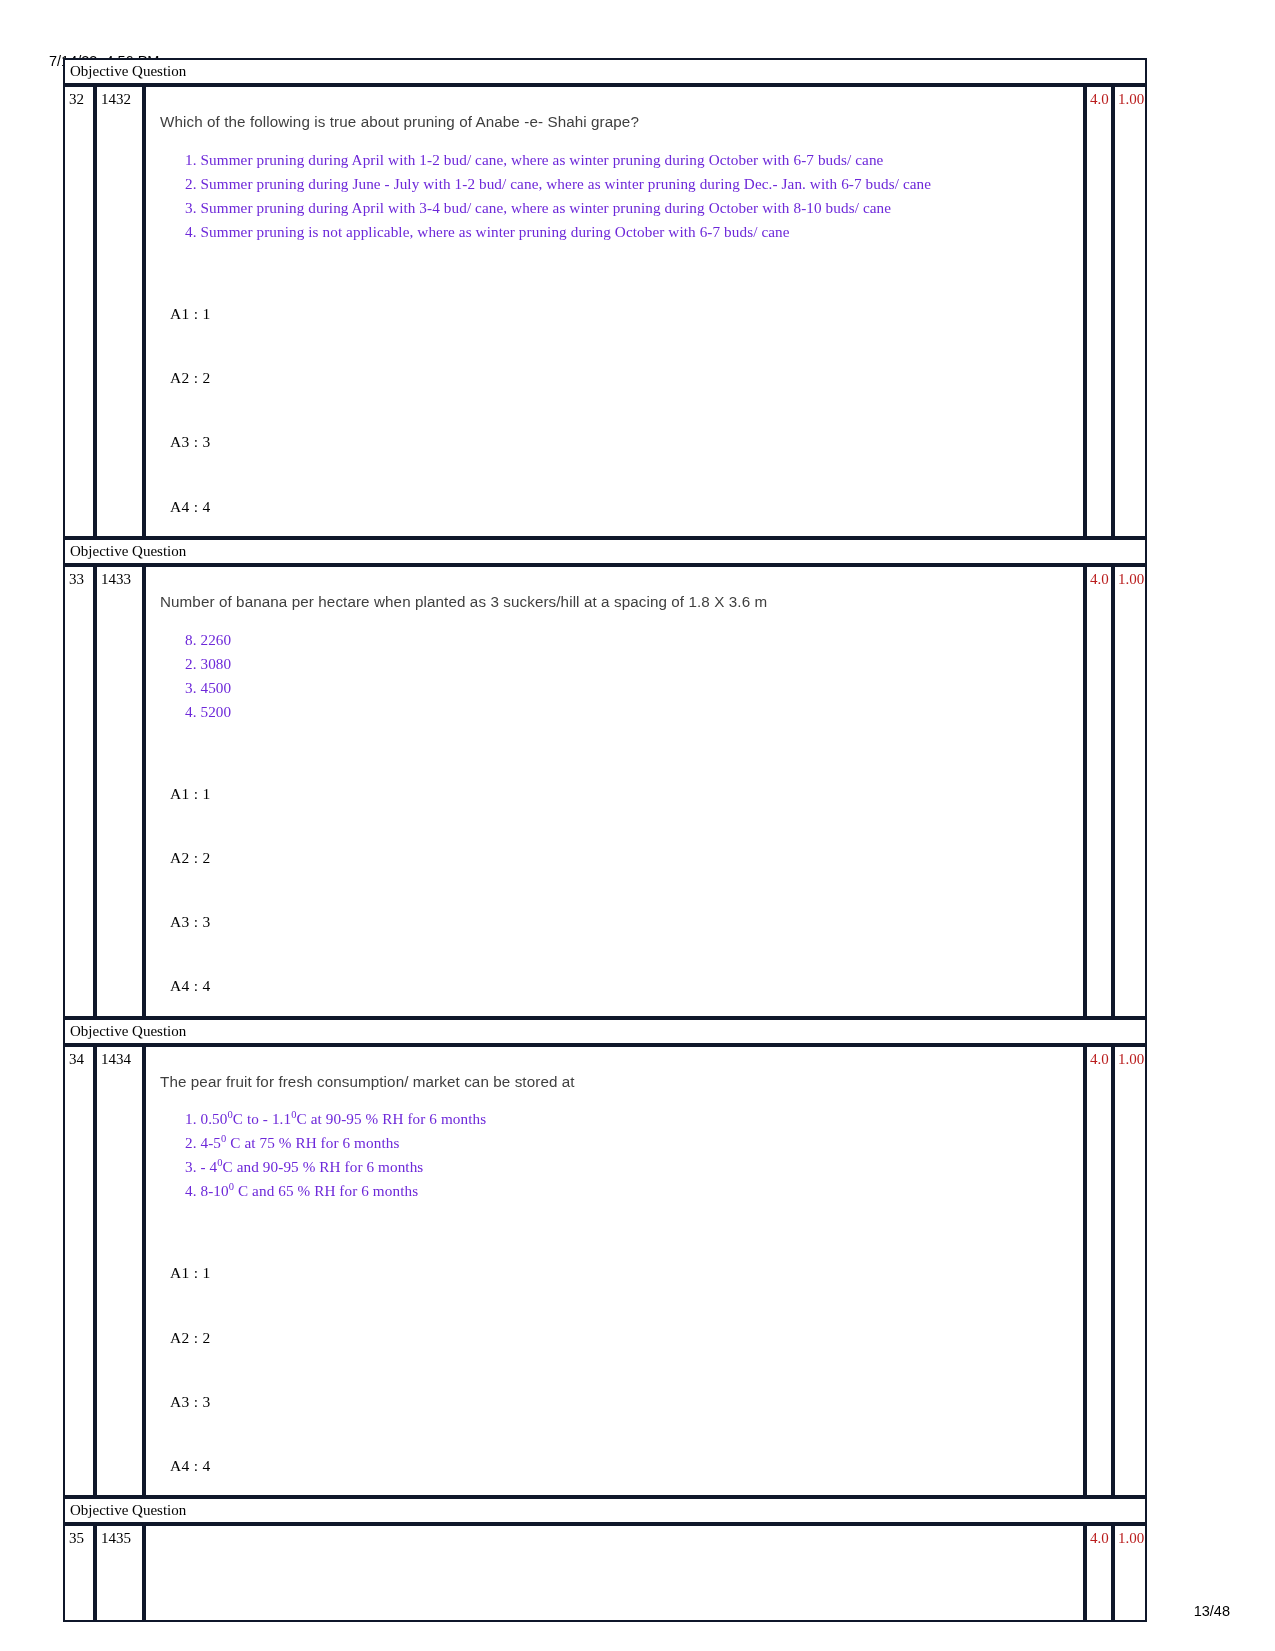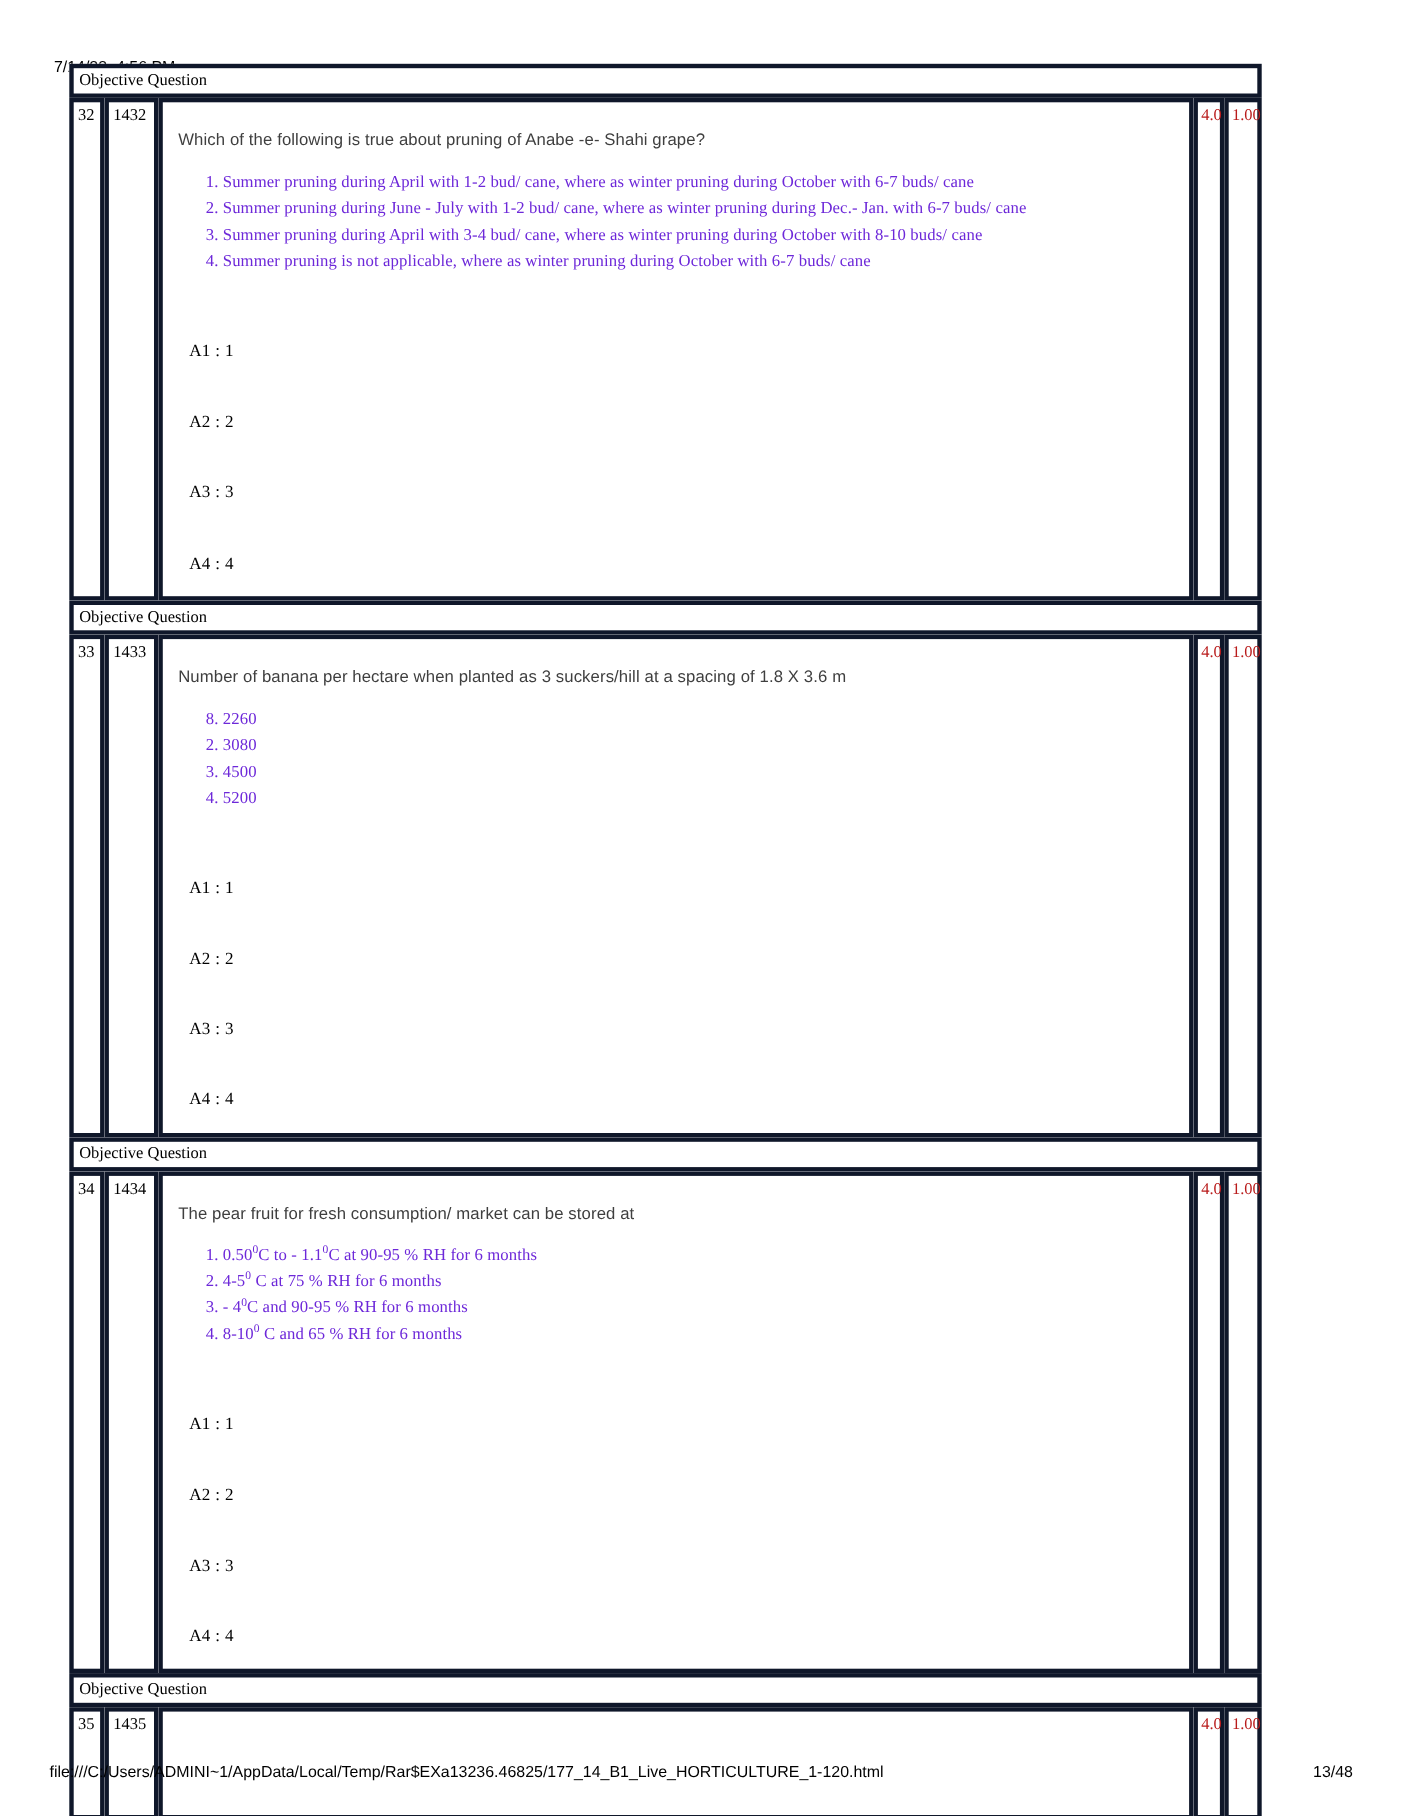--- a/index.html
+++ b/index.html
@@ -50,21 +50,21 @@
     width: 1084px;
   }
 
   table.qtable {
     border-collapse: separate;
     border-spacing: 0;
     width: 1084px;
     table-layout: fixed;
   }
   table.qtable td {
-    border: 4px solid #0f172a;
+    border: 2px solid #0f172a;
     vertical-align: top;
     padding: 0;
     background: #ffffff;
   }
 
   
   .sec-cell {
     font-family: "Liberation Serif", serif;
     font-size: 15px;
     line-height: 19px;
@@ -289,15 +289,14 @@
         </td>
         <td class="mark-cell">4.0</td>
         <td class="mark-cell">1.00</td>
       </tr>
 
     </tbody>
   </table>
 </div>
 
 <div class="page-footer">
-  <span class="ftr-path">file:///C:/Users/ADMINI~1/AppData/Local/Temp/Rar$EXa13236.46825/177_14_B1_Live_HORTICULTURE_1-120.html</span>
   <span class="ftr-page">13/48</span>
 </div>
 
 </body></html>

